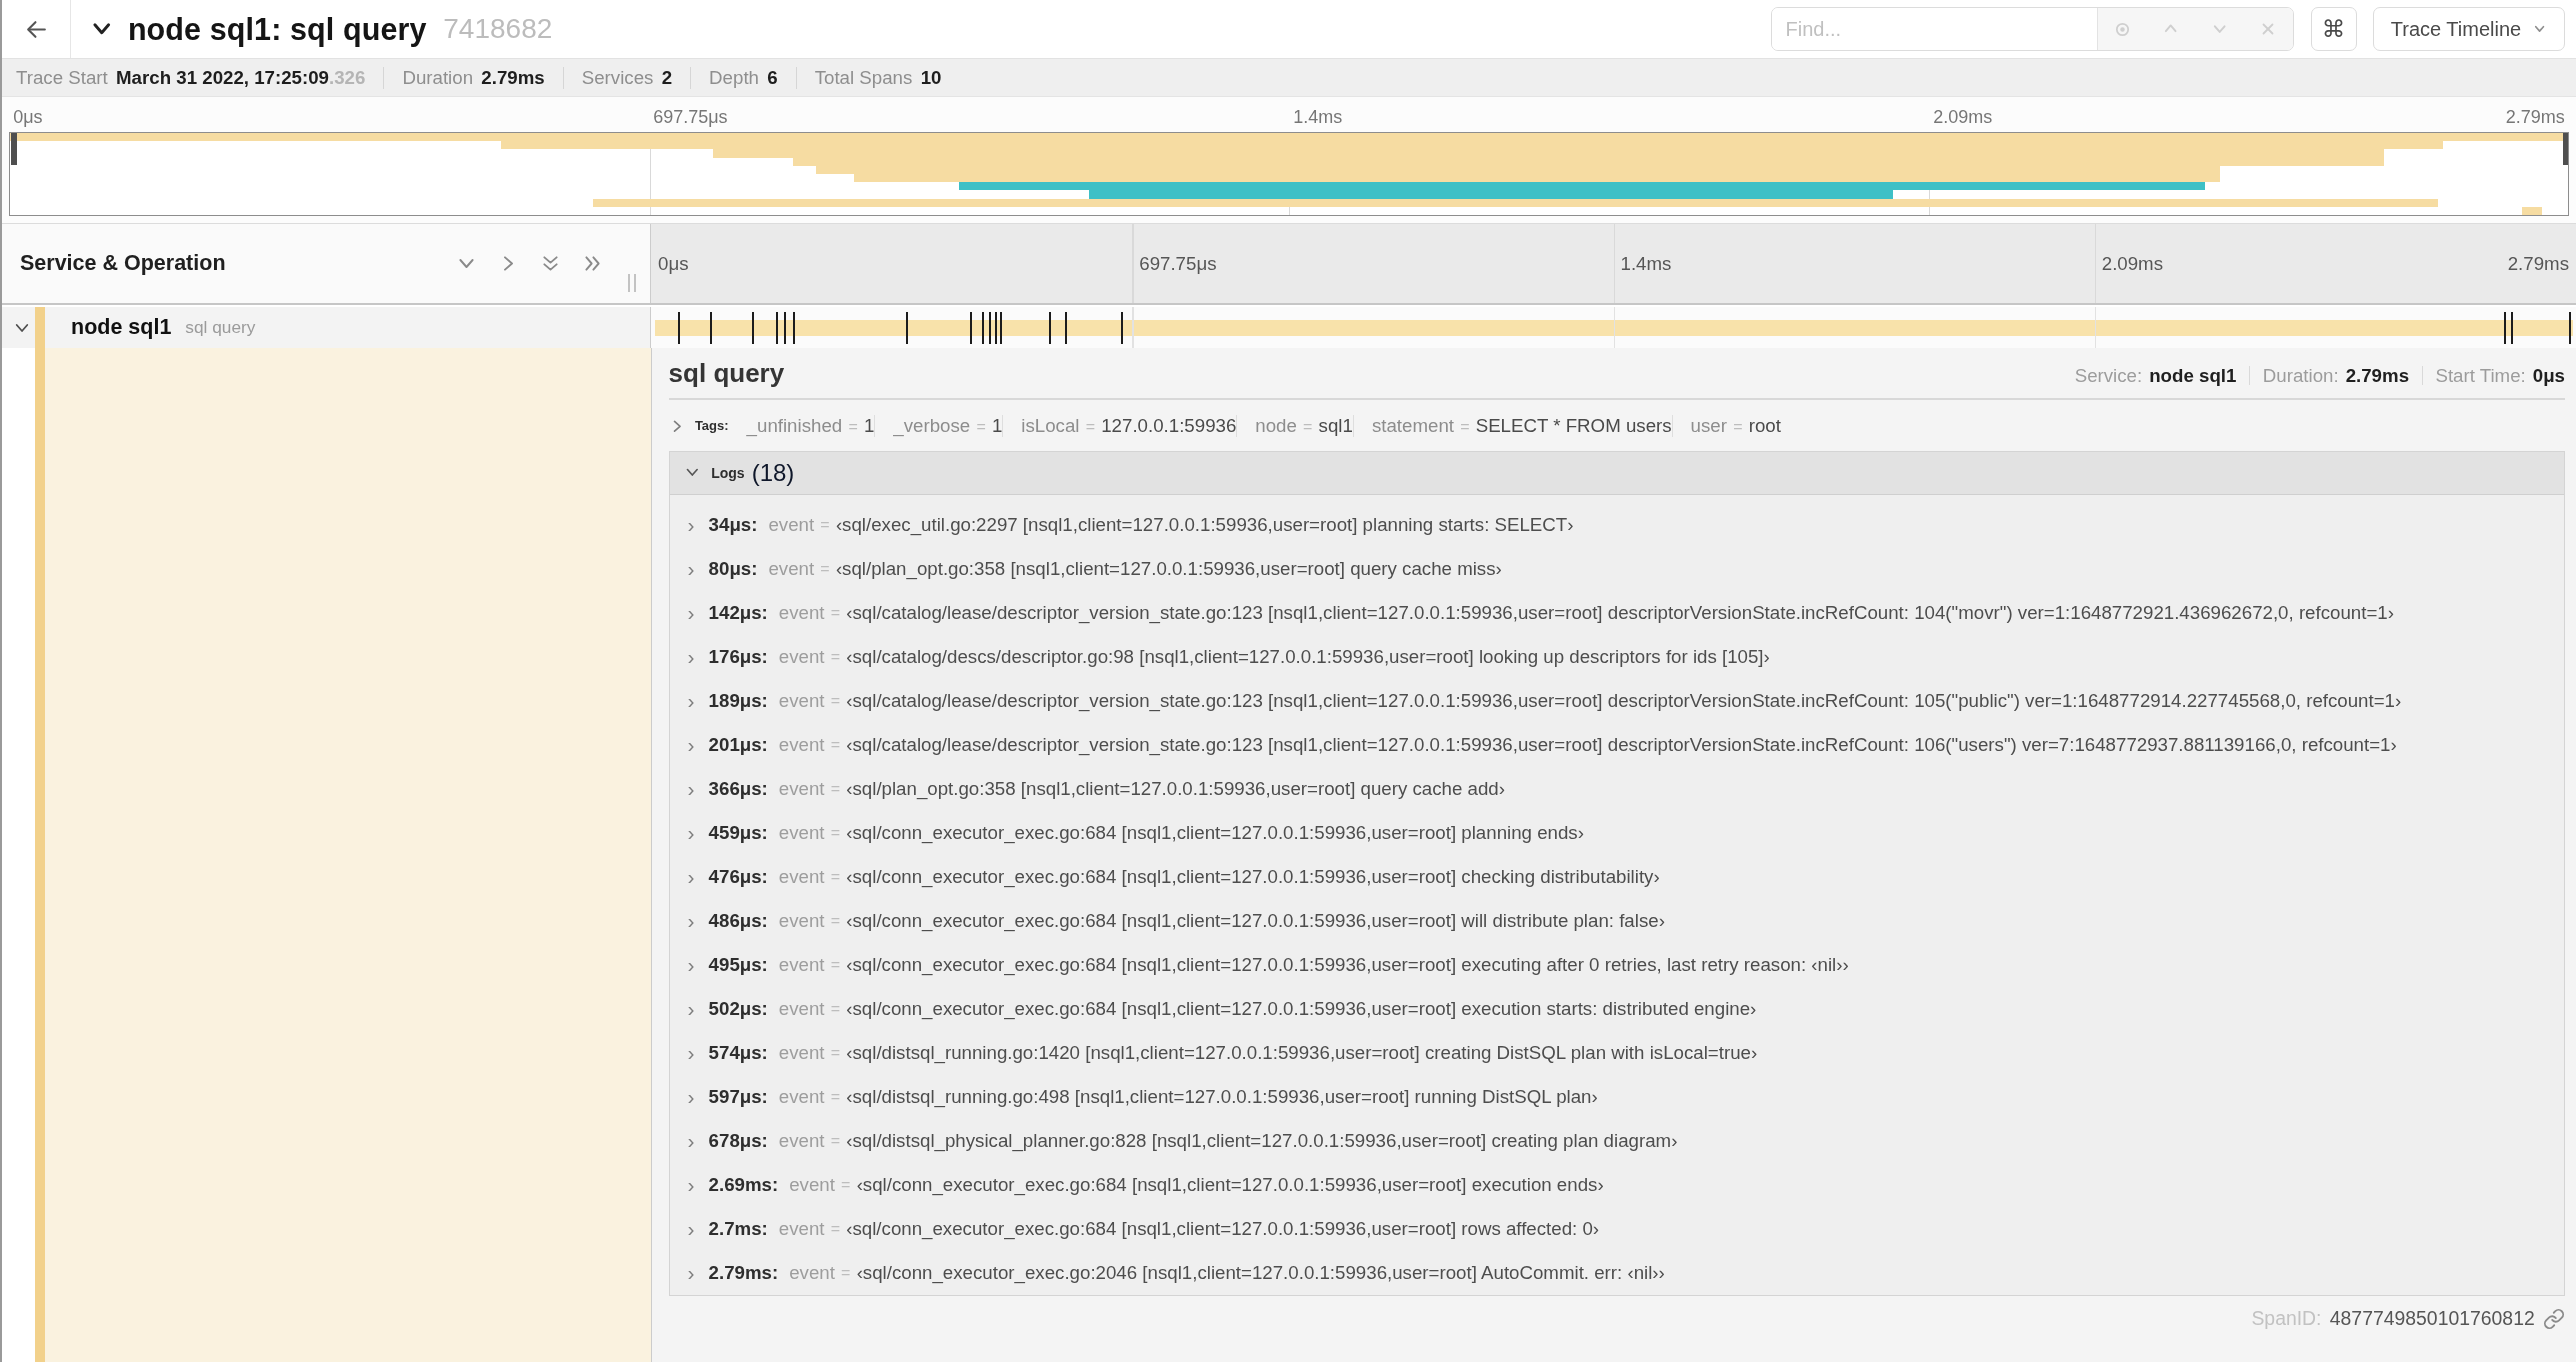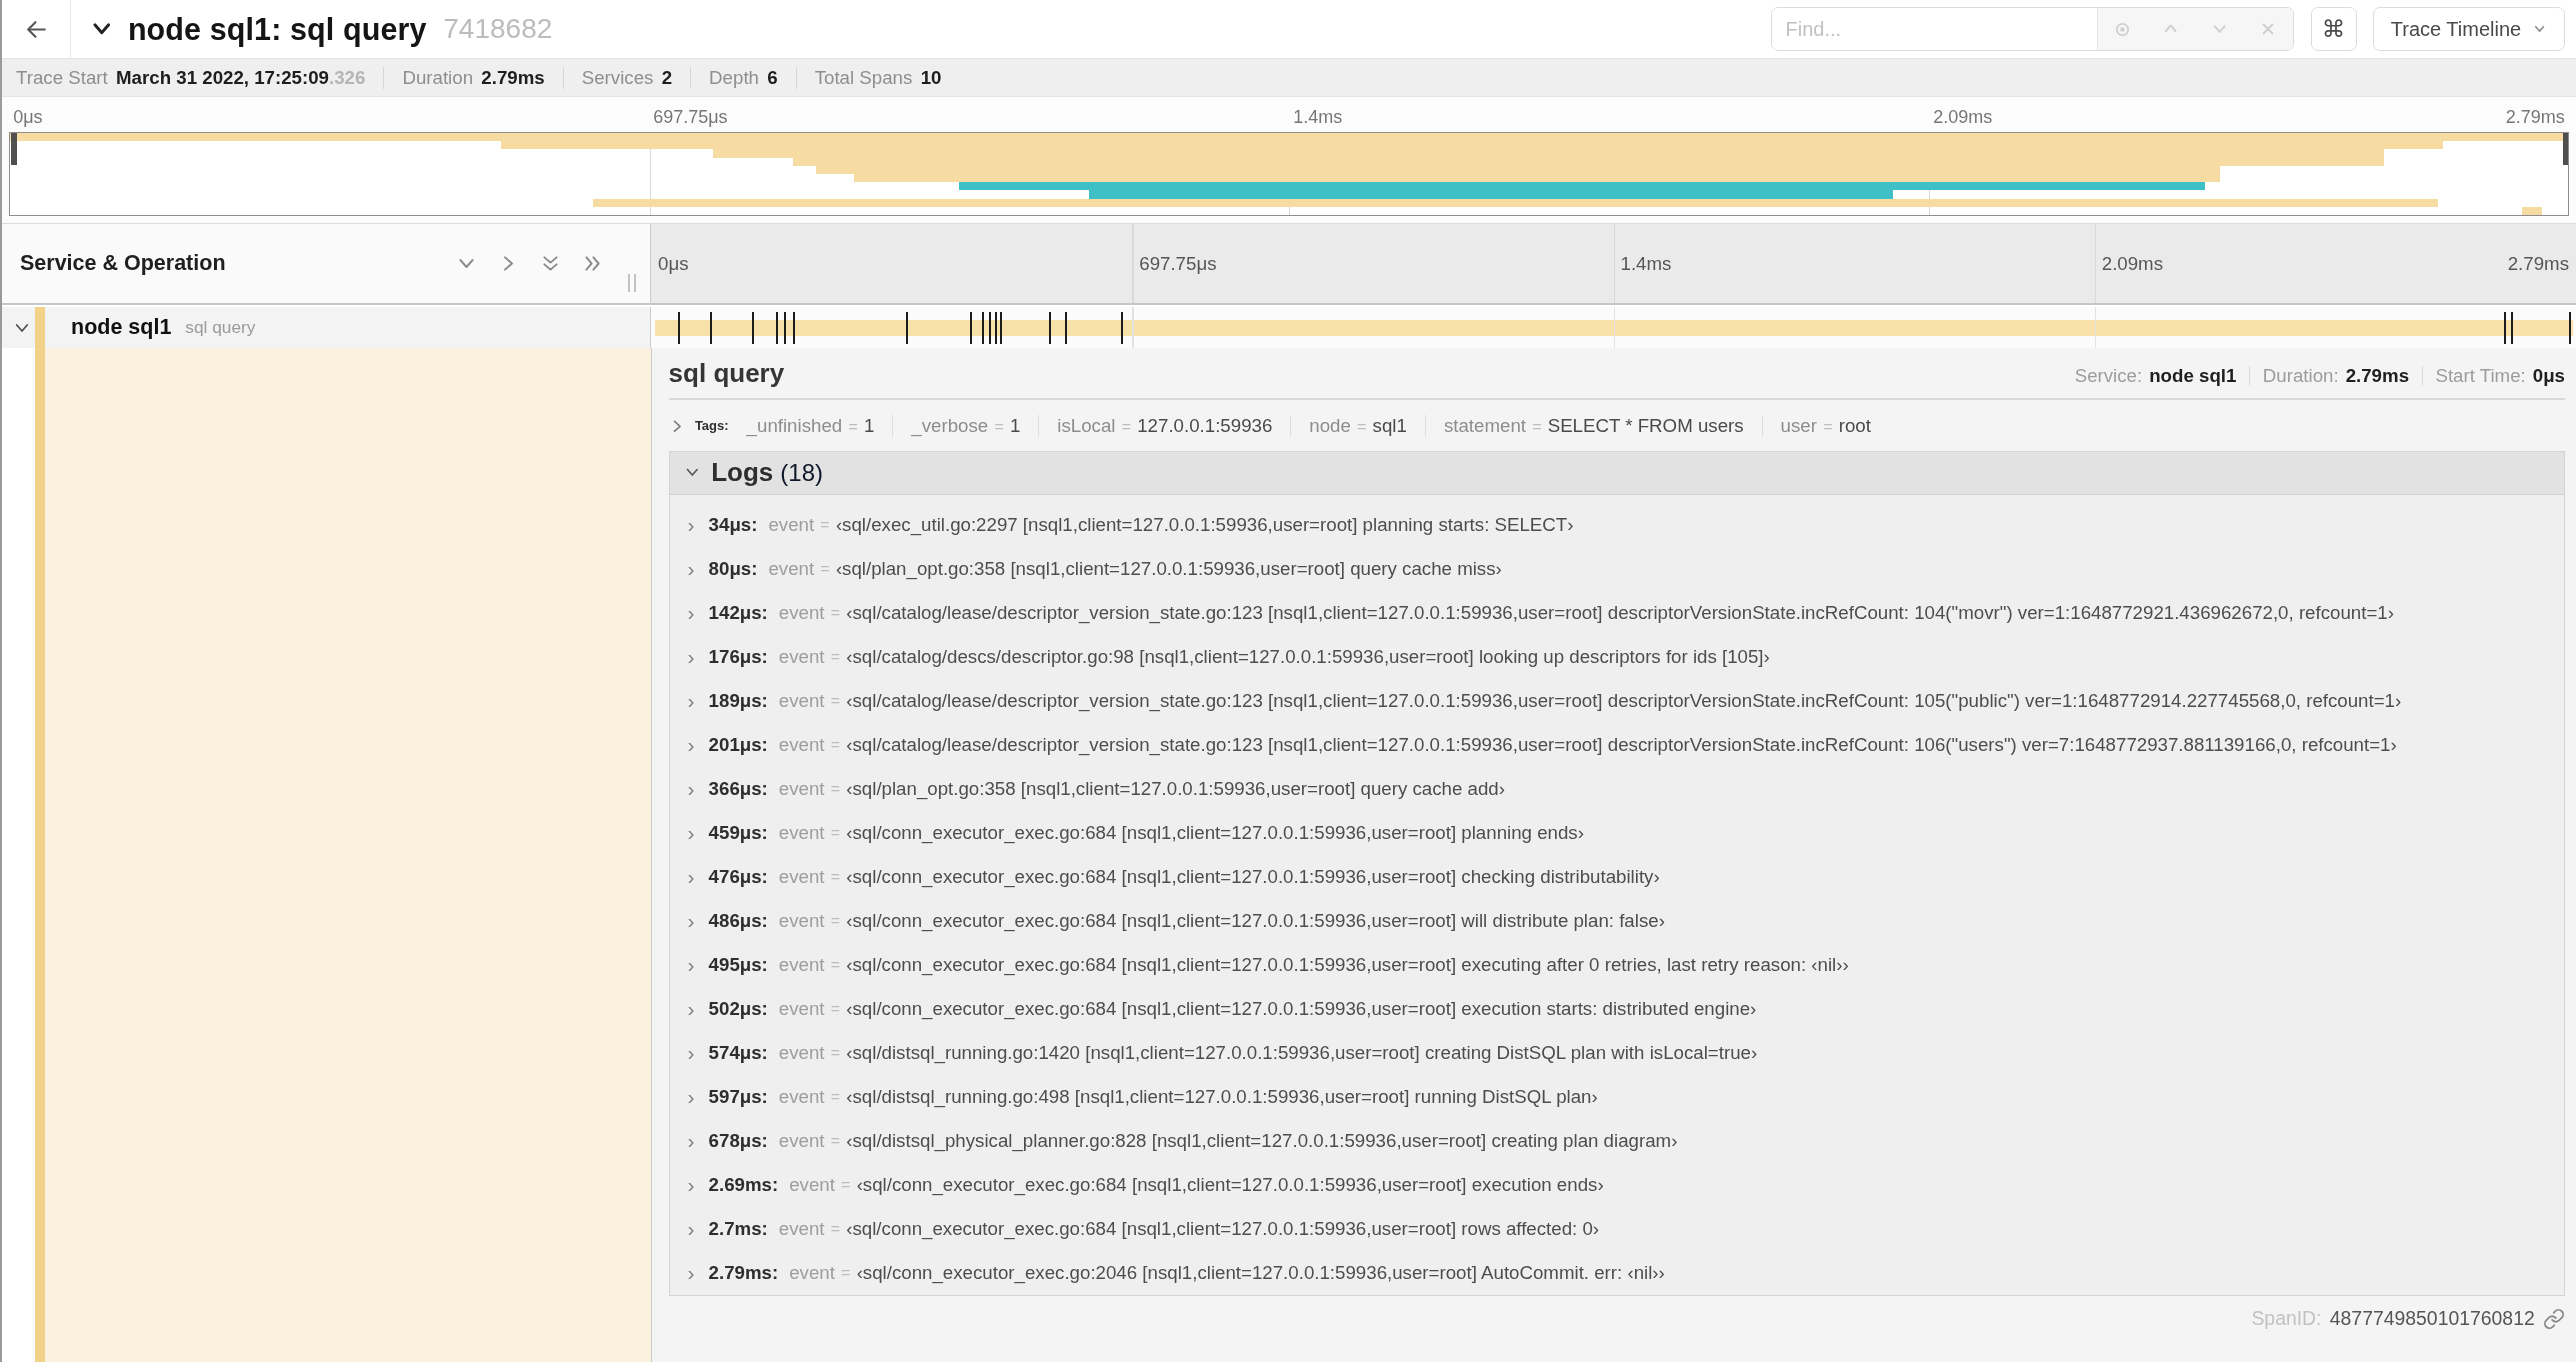--- a/index.html
+++ b/index.html
@@ -85,30 +85,30 @@
   .detail-meta{margin-left:auto;display:flex;align-items:baseline;font-size:18.7px;white-space:nowrap}
   .meta-label{color:#9c9c9c}
   .meta-value{color:#1f1f1f;font-weight:bold;margin-left:7px}
   .meta-sep{width:1.4px;height:19.4px;background:#d9d9d9;margin:0 12.5px;align-self:center}
   .detail-divider{height:1.4px;background:#d8d8d8;margin-top:8.3px}
 
   .tags-row{display:flex;align-items:center;margin-top:9.7px;height:33px;cursor:pointer}
   .tags-chevron{color:#7d7d7d;margin-right:9.7px;display:flex}
   .tags-label{font-size:13px;font-weight:bold;color:#2f2f2f;margin-right:5.5px}
   .tag-item{display:flex;align-items:baseline;white-space:nowrap;font-size:18.7px}
-  .tag-item+.tag-item{border-left:1.4px solid #dedede;margin-left:18px;padding-left:18px}
+  .tag-item+.tag-item{border-left:1.4px solid #dedede;padding-left:18px}
   .tag-item:first-of-type{margin-left:12.5px}
   .tag-key{color:#8d8d8d}
   .tag-eq{color:#bdbdbd;font-size:16px;margin:0 6.2px}
   .tag-value{color:#4a4a4a}
 
   .logs-panel{margin-top:8.3px;border:1.4px solid #d4d4d4;background:#efefef}
   .logs-header{height:43px;background:#e2e2e2;border-bottom:1.4px solid #cfcfcf;display:flex;align-items:center;padding-left:14px;cursor:pointer}
   .logs-chevron{color:#565656;margin-right:11px;display:flex}
-  .logs-title{font-size:26px;font-weight:bold;color:#2e2e2e}
+  .logs-title{font-size:14px;font-weight:bold;color:#2e2e2e}
   .logs-count{font-size:24px;color:#0f172a;margin-left:7px}
   .logs-body{padding:8.3px 0 0 18px}
   .log-row{height:44px;display:flex;align-items:center;white-space:nowrap;cursor:pointer}
   .log-chevron{color:#7d7d7d;font-size:21px;width:21px;flex:none}
   .log-time{font-size:18.7px;font-weight:bold;color:#2e2e2e;margin-right:11px}
   .log-key{font-size:18.7px;color:#9d9d9d}
   .log-eq{font-size:16px;color:#bdbdbd;margin:0 6.2px}
   .log-value{font-size:18.7px;color:#4d4d4d}
   .logs-footnote{font-size:16px;color:#a3a3a3;padding:9.7px 0 11px 18px}
 

